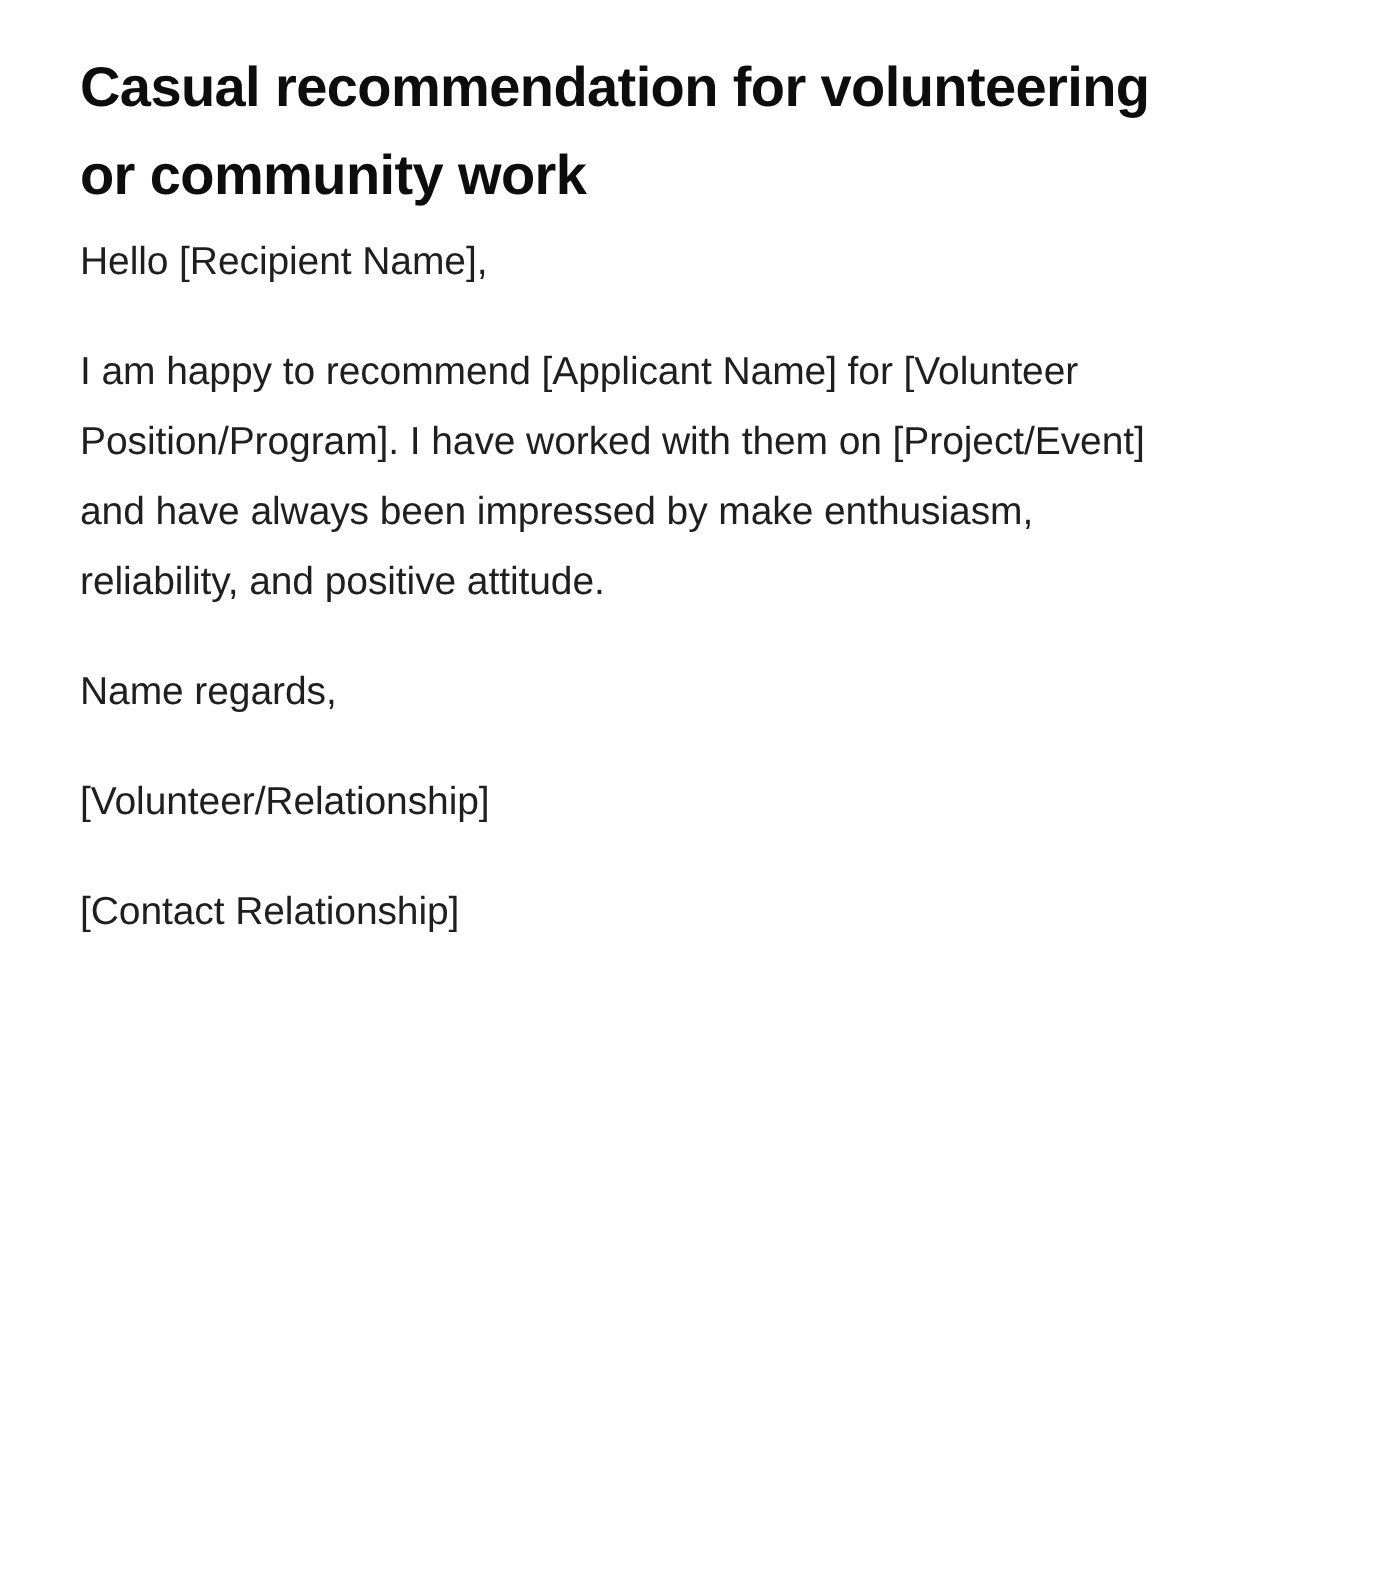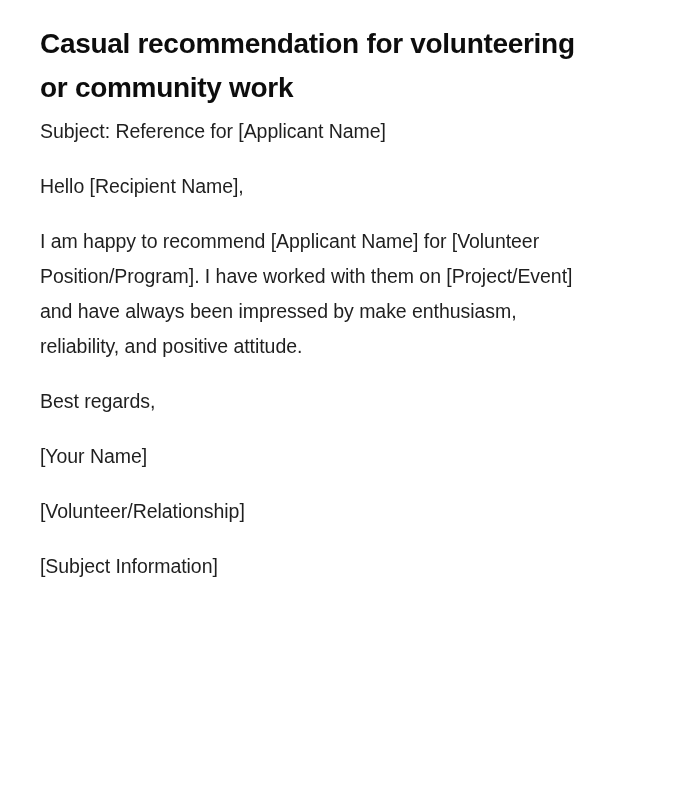--- a/index.html
+++ b/index.html
@@ -49,28 +49,26 @@
     margin-bottom: 0;
   }
 </style>
 </head>
 <body>
 
 <div id="document-page">
 
   <h1 id="article-title">Casual recommendation for volunteering or community work</h1>
 
-  <p class="body-paragraph">Subject: Reference for [Applicant Name]</p>
 
   <p class="body-paragraph">Hello [Recipient Name],</p>
 
   <p class="body-paragraph">I am happy to recommend [Applicant Name] for [Volunteer Position/Program]. I have worked with them on [Project/Event] and have always been impressed by make enthusiasm, reliability, and positive attitude.</p>
 
 
-  <p class="body-paragraph">Best regards,</p>
+  <p class="body-paragraph">Name regards,</p>
 
-  <p class="body-paragraph">[Your Name]</p>
 
   <p class="body-paragraph">[Volunteer/Relationship]</p>
 
-  <p class="body-paragraph">[Subject Information]</p>
+  <p class="body-paragraph">[Contact Relationship]</p>
 
 </div>
 
 </body></html>

